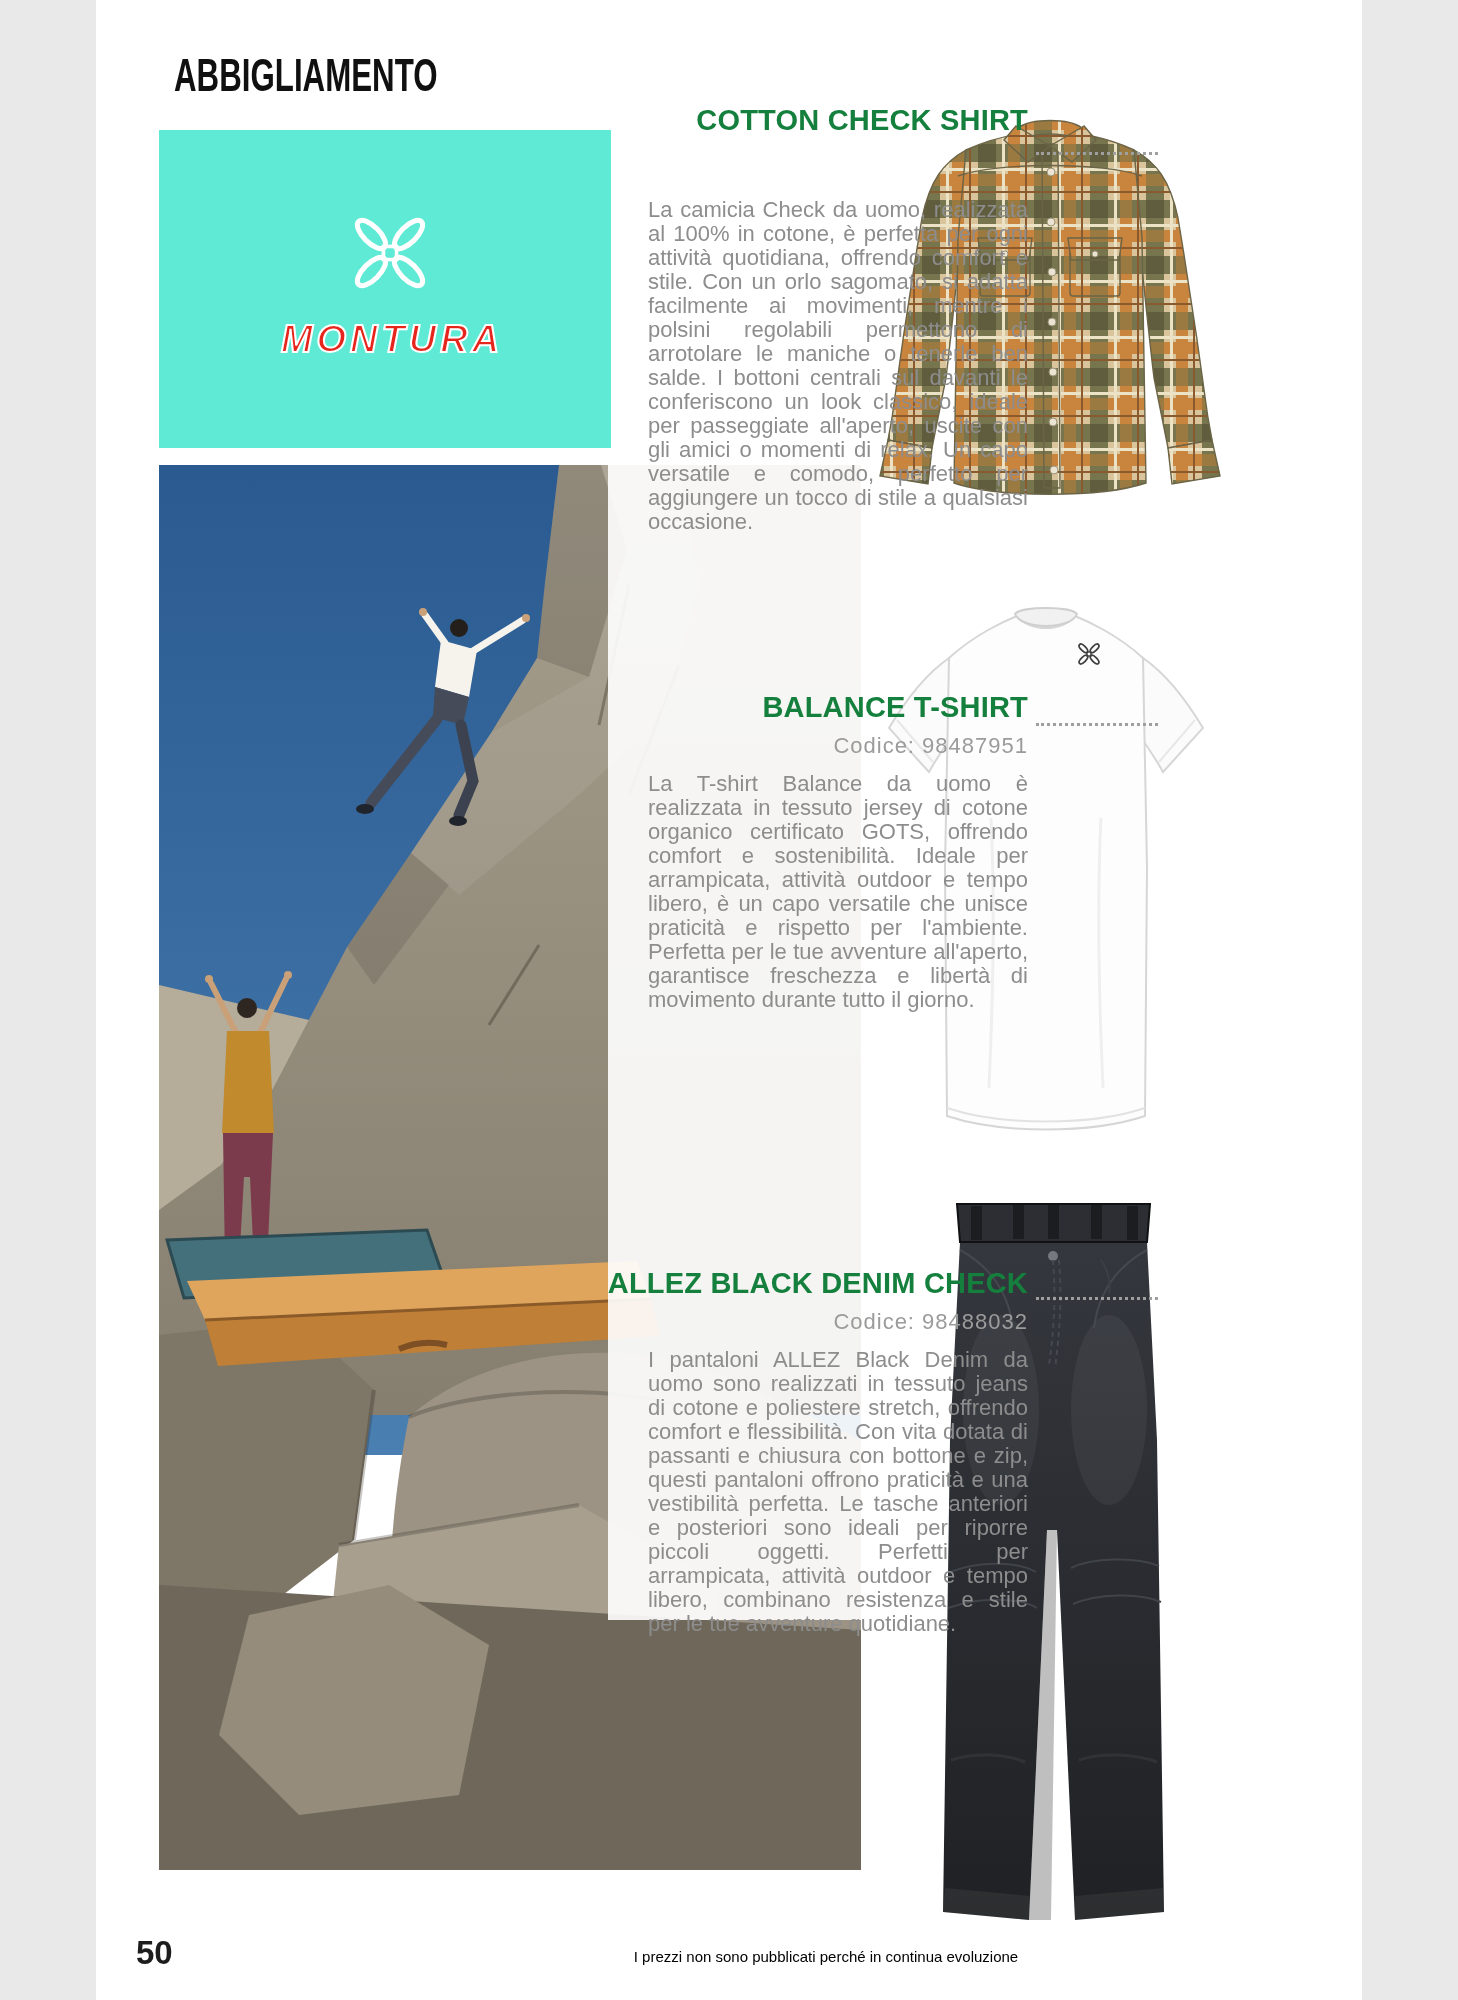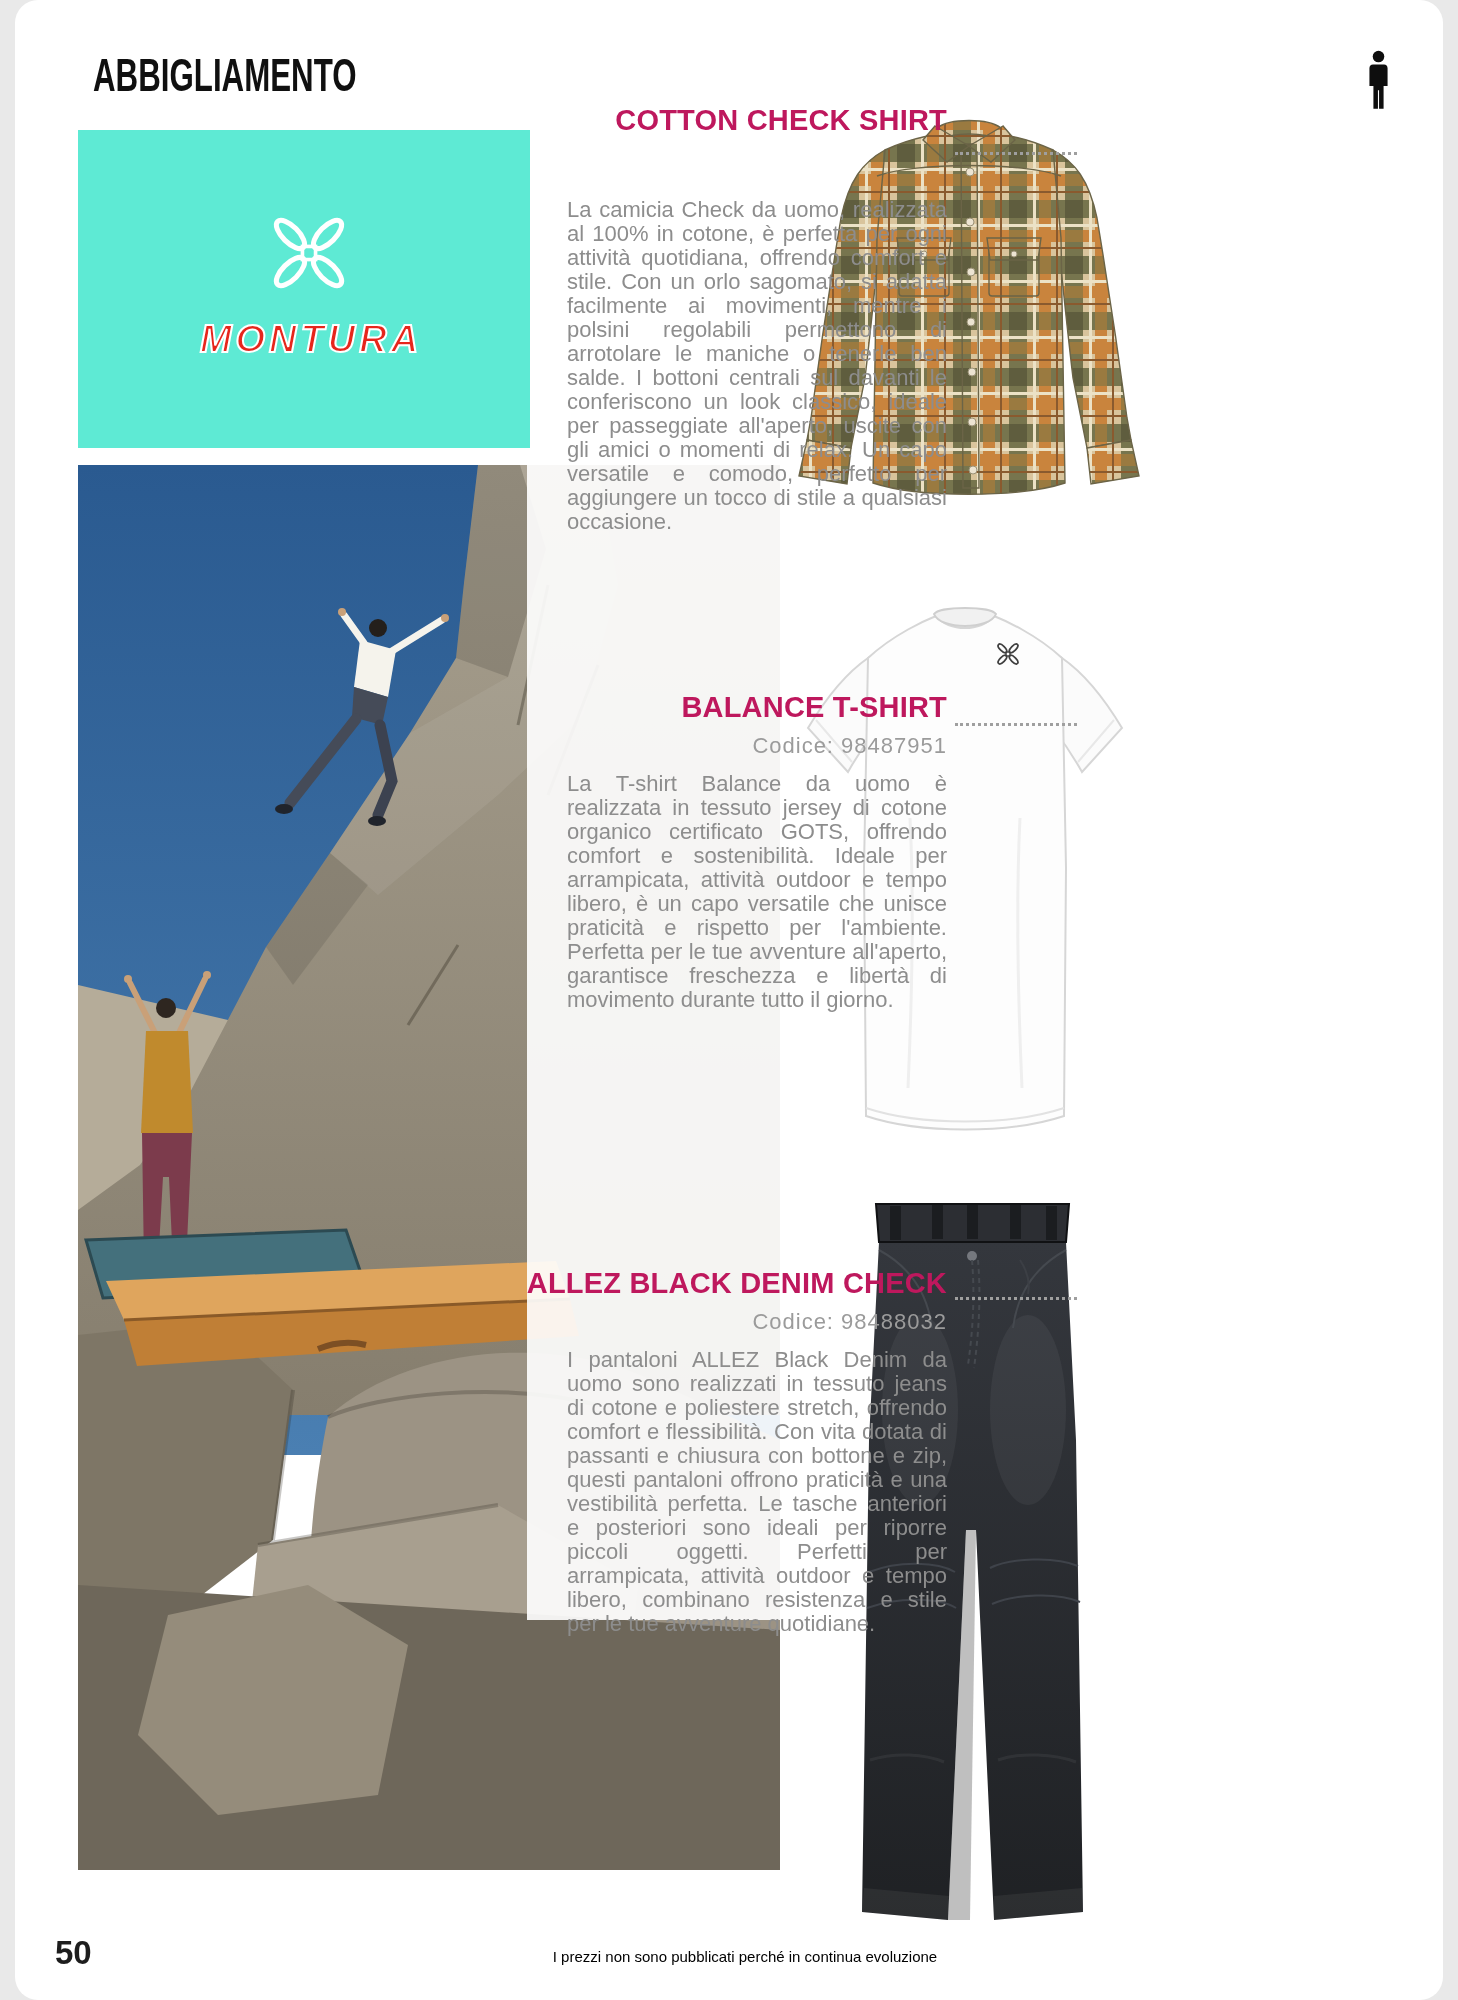--- a/index.html
+++ b/index.html
@@ -1,37 +1,37 @@
 <!DOCTYPE html>
 <html><head>
 <meta charset="utf-8">
 <style>
   html,body{margin:0;padding:0;background:#e9e9e9;}
-  .page{position:relative;width:1428px;height:2000px;background:#ffffff;margin:0 auto;
-        font-family:"Liberation Sans",sans-serif;overflow:hidden;border-radius:23px;}
+  .page{position:relative;width:1266px;height:2000px;background:#ffffff;margin:0 auto;
+        font-family:"Liberation Sans",sans-serif;overflow:hidden;}
   h1.section-title{margin:0;position:absolute;left:78px;top:48px;font-size:46px;font-weight:700;
         color:#101010;transform:scaleX(0.68);transform-origin:left center;white-space:nowrap;}
   .man-icon{position:absolute;left:1347px;top:50px;width:33px;height:61px;}
   .brand-box{position:absolute;left:63px;top:130px;width:452px;height:318px;background:#5eead4;}
   .brand-x{position:absolute;left:180px;top:72px;width:102px;height:102px;}
   .brand-wordmark{position:absolute;left:118px;top:188px;width:230px;text-align:center;
         font-size:38px;font-weight:700;font-style:italic;letter-spacing:4px;
         color:#e6261c;-webkit-text-stroke:2px #ffffff;white-space:nowrap;}
   .photo{position:absolute;left:63px;top:465px;width:702px;height:1405px;overflow:hidden;}
   .photo svg{display:block;}
   .photo-overlay{position:absolute;left:449px;top:0;width:253px;height:1155px;
         background:rgba(255,255,255,0.91);}
   .img-shirt{position:absolute;left:770px;top:88px;width:368px;height:425px;}
   .img-tee{position:absolute;left:775px;top:568px;width:350px;height:595px;}
   .img-pants{position:absolute;left:845px;top:1200px;width:225px;height:730px;}
   .leader{position:absolute;left:940px;width:122px;height:0;border-top:3px dotted #9f9f9f;}
   .l1{top:152px;} .l2{top:723px;} .l3{top:1297px;}
   .pblock{position:absolute;left:430px;width:502px;text-align:right;}
   .p1{top:103px;} .p2{top:690px;} .p3{top:1266px;}
-  .pblock h2{margin:0;font-size:29px;line-height:34px;font-weight:700;color:#be185d;letter-spacing:0.2px;}
+  .pblock h2{margin:0;font-size:29px;line-height:34px;font-weight:700;color:#15803d;letter-spacing:0.2px;}
   .pcode{margin-top:9px;font-size:22px;line-height:26px;color:#9b9b9b;letter-spacing:1px;}
   .pbody{position:absolute;left:552px;width:380px;margin:0;font-size:22px;line-height:24px;
         color:#8d8d8d;text-align:justify;}
   .b1{top:198px;} .b2{top:772px;} .b3{top:1348px;}
   .page-number{position:absolute;left:40px;top:1934px;font-size:33px;font-weight:700;color:#1d1d1d;}
   .footer-note{position:absolute;left:430px;top:1948px;width:600px;text-align:center;
         font-size:15px;color:#000000;}
 </style>
 </head>
 <body>

